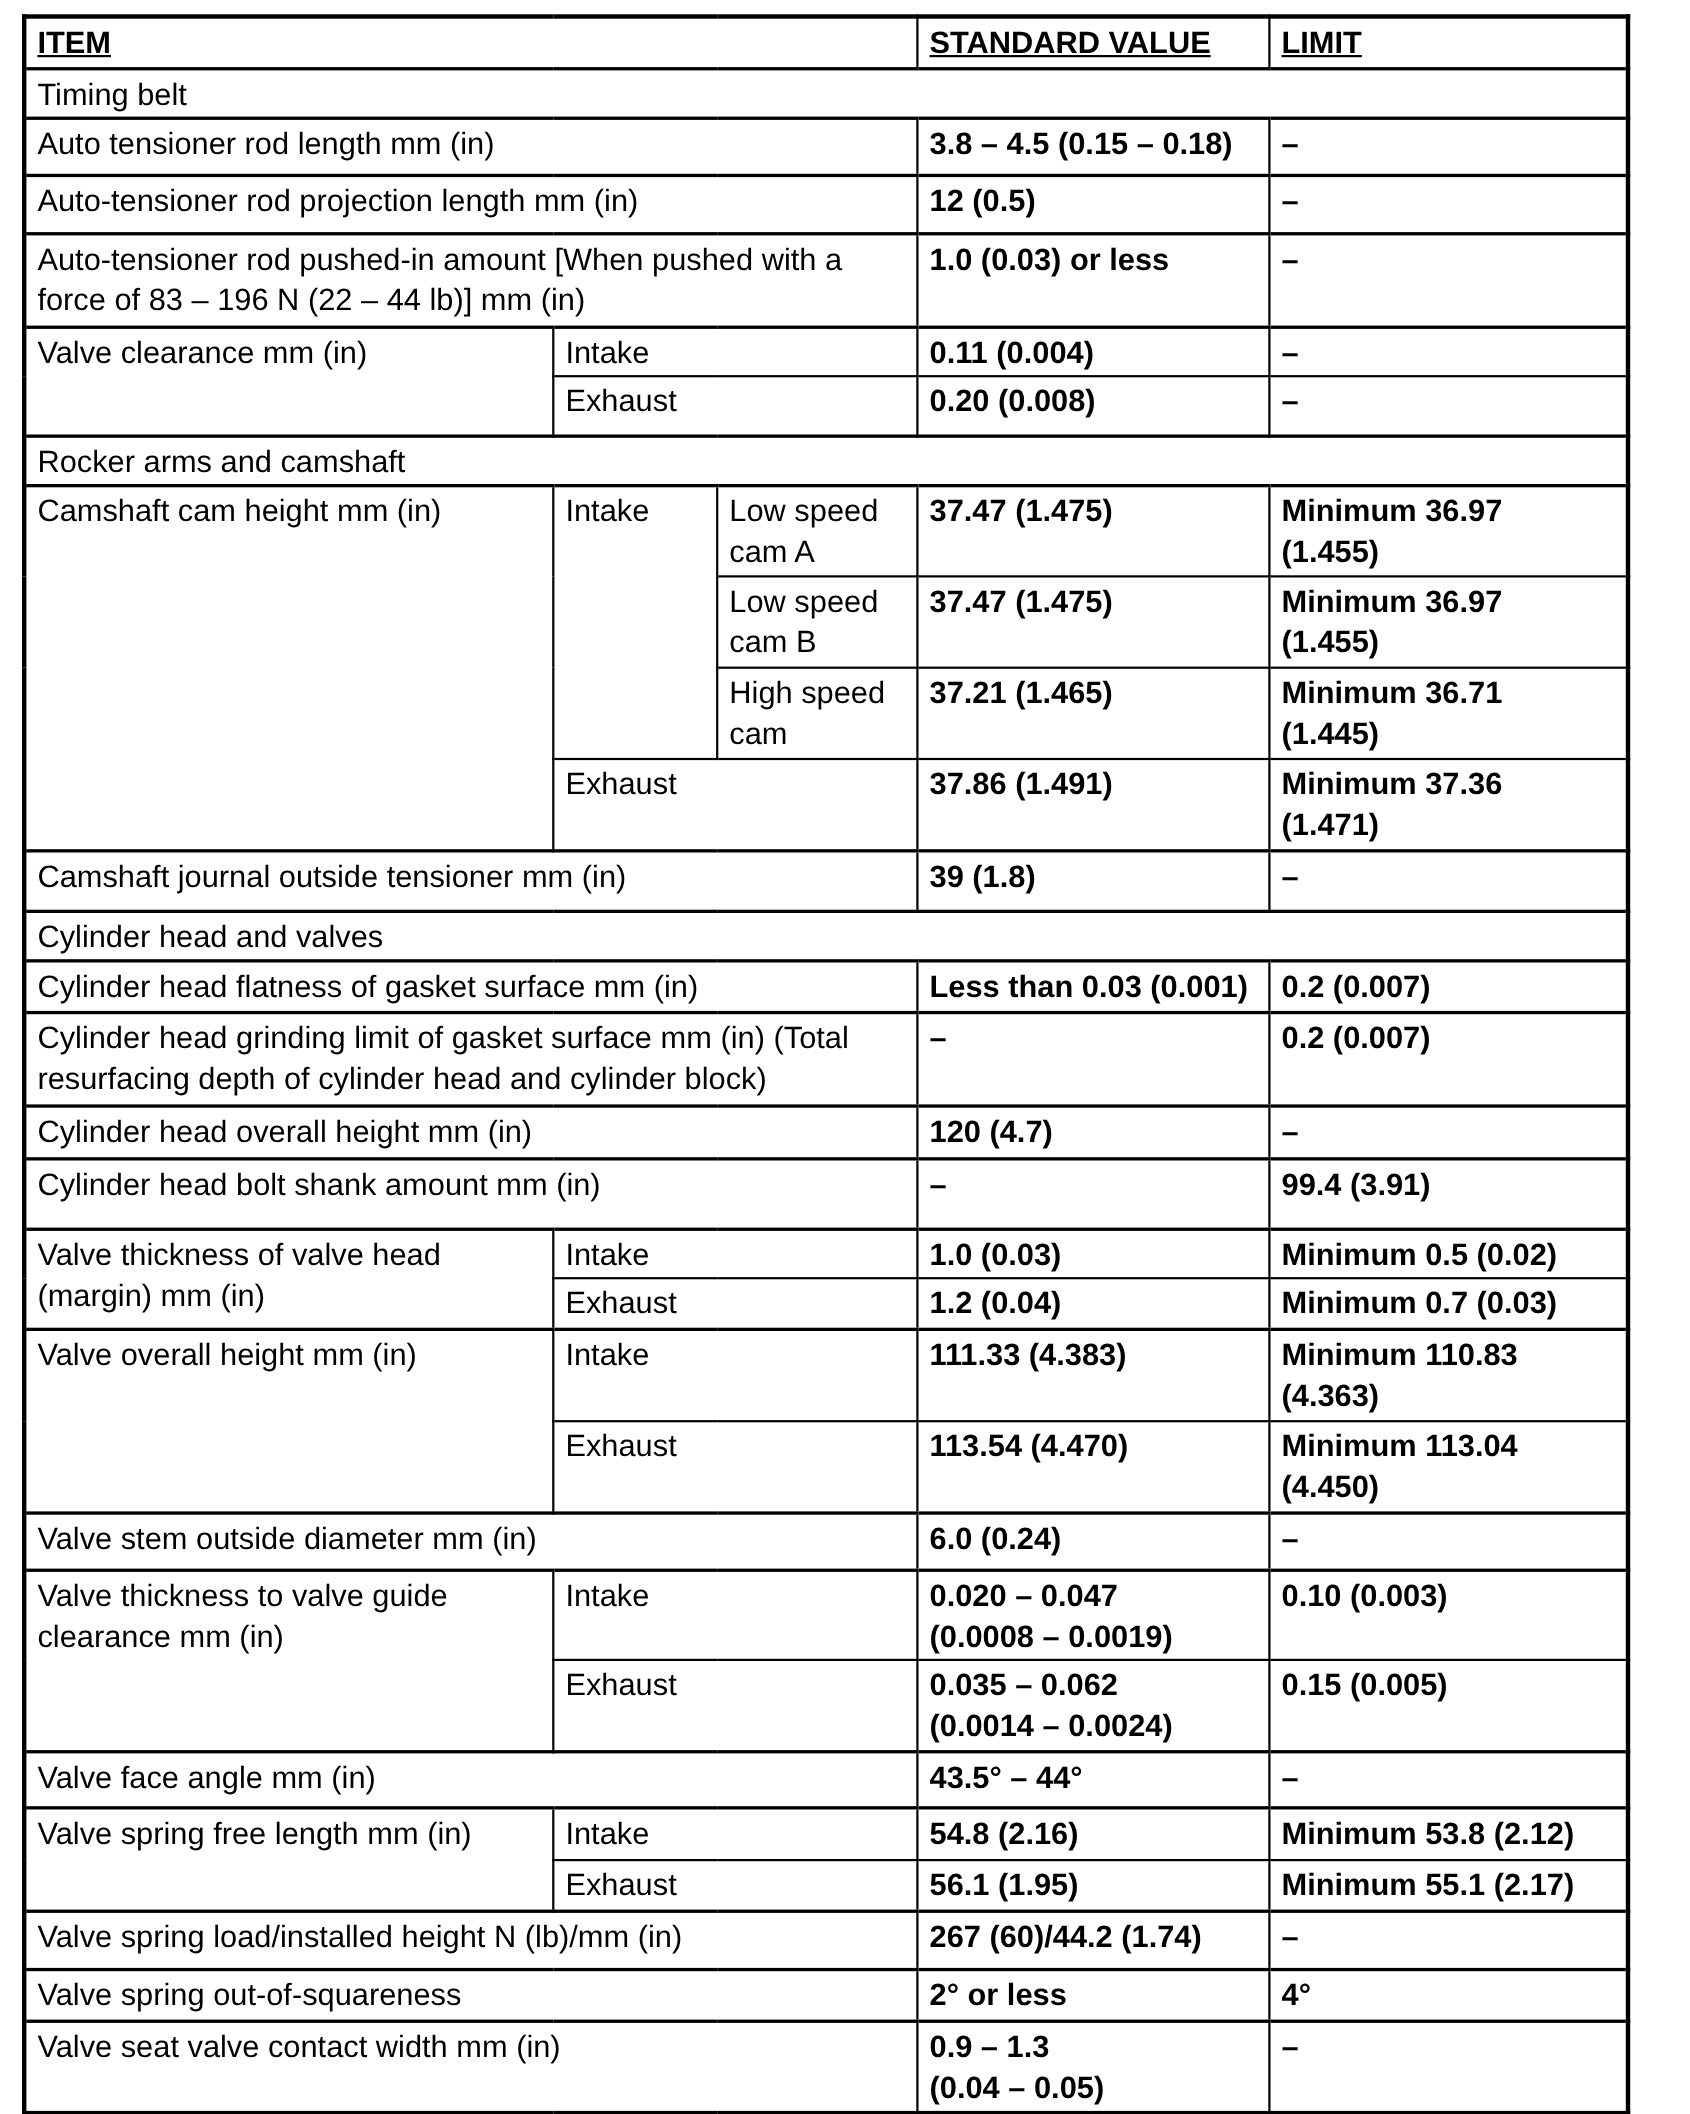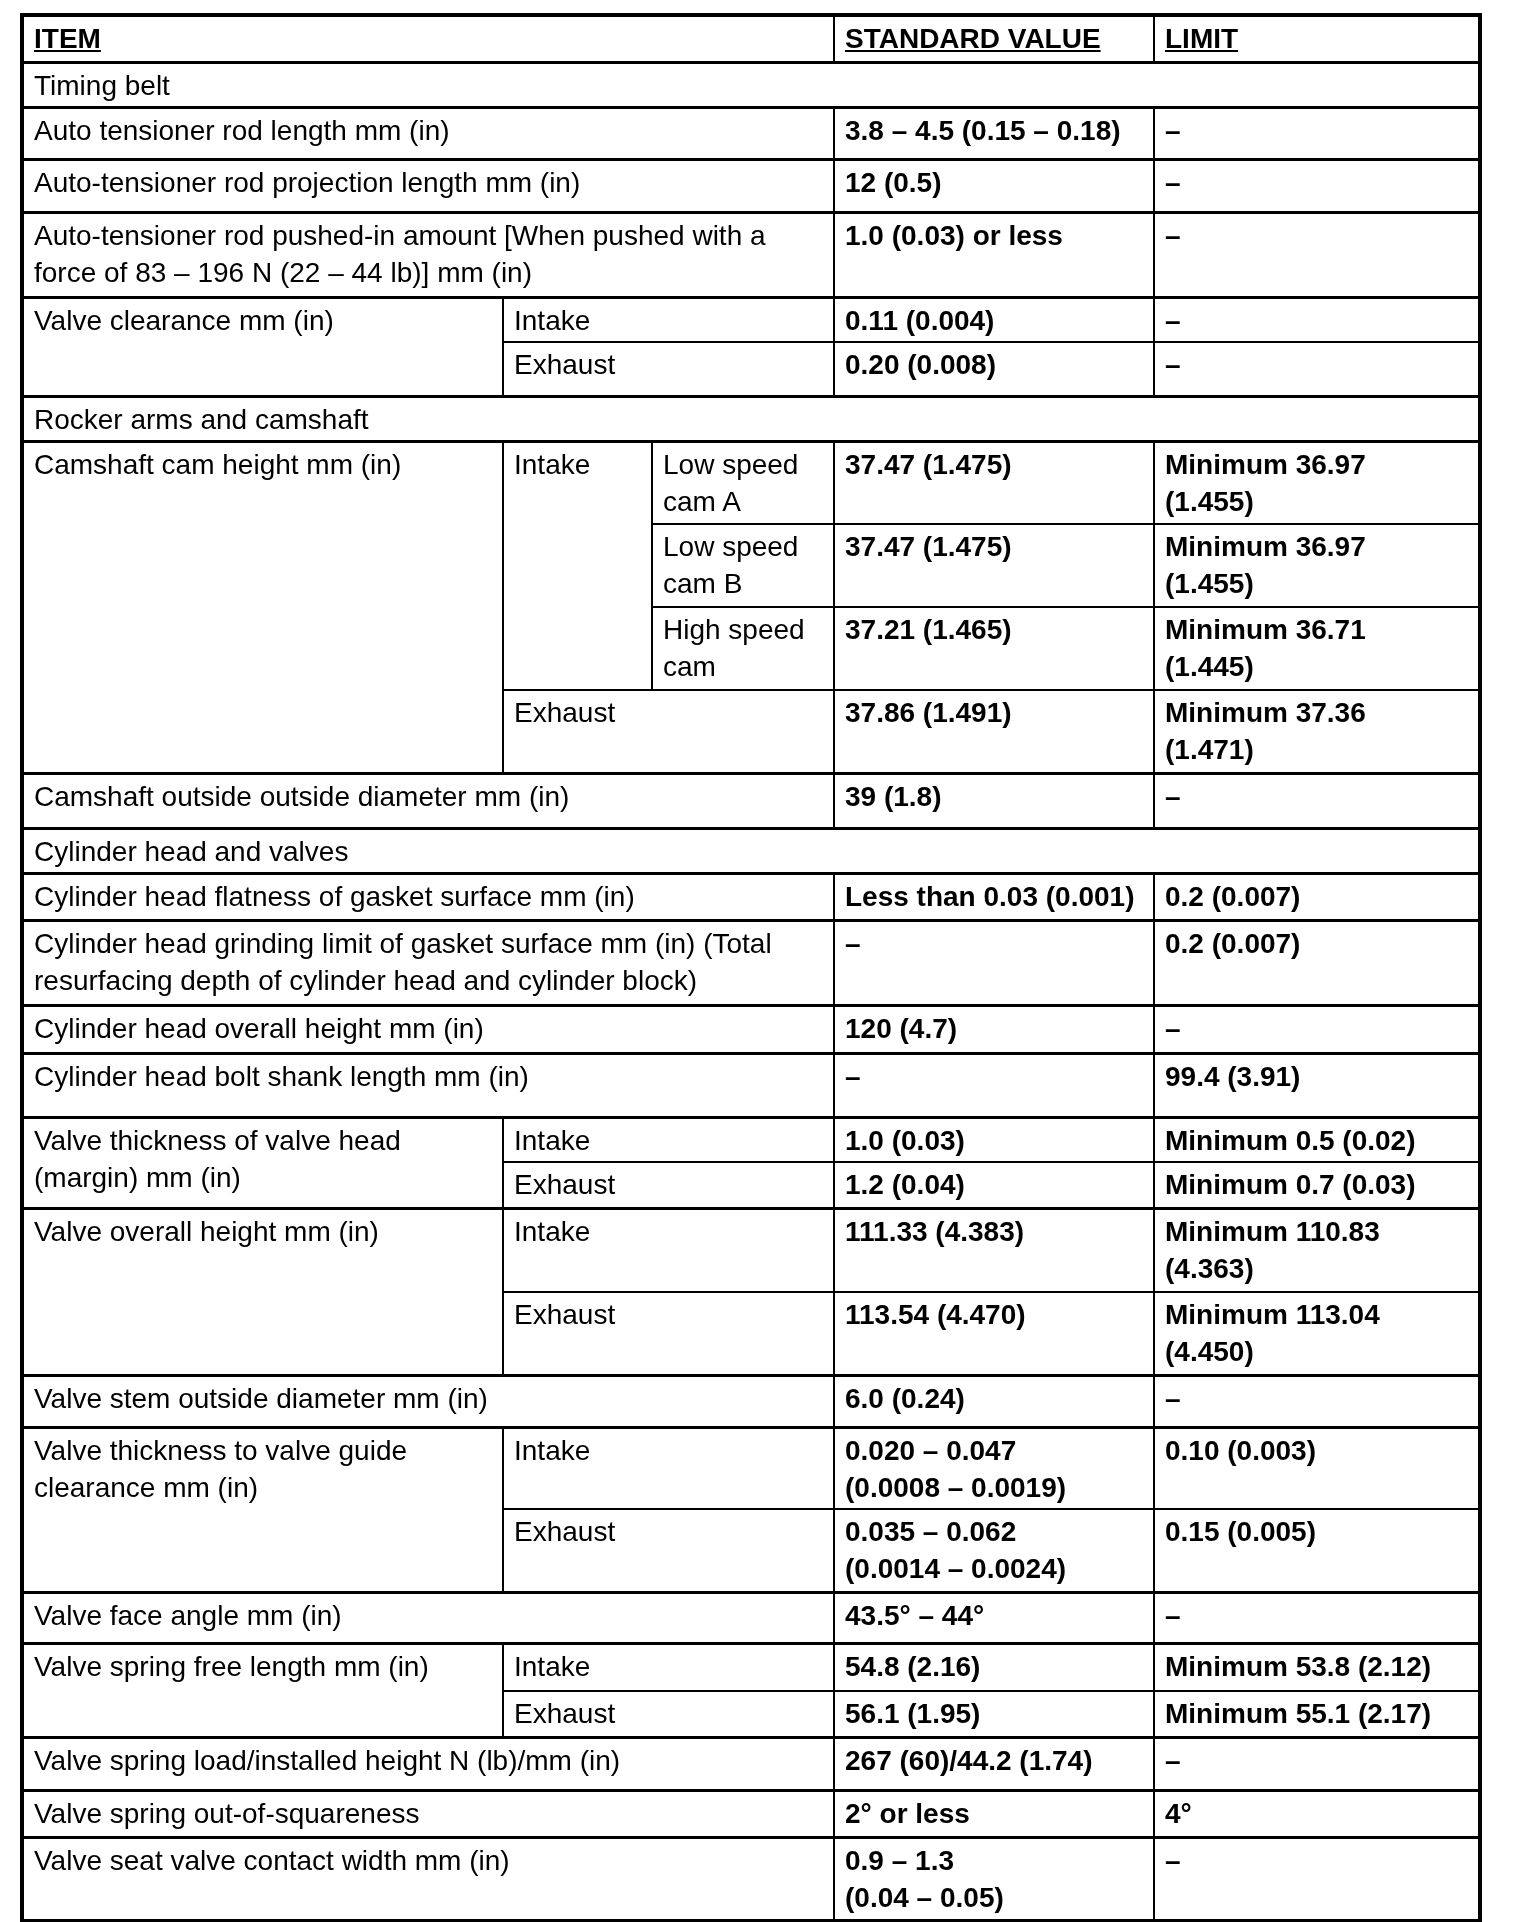--- a/index.html
+++ b/index.html
@@ -110,21 +110,21 @@
         <td class="limit">Minimum 36.71
 (1.445)</td>
       </tr>
       <tr style="height:84px">
         <td colspan="2">Exhaust</td>
         <td class="std">37.86 (1.491)</td>
         <td class="limit">Minimum 37.36
 (1.471)</td>
       </tr>
       <tr class="major" style="height:55px">
-        <td colspan="3">Camshaft outside outside diameter mm (in)</td>
+        <td colspan="3">Camshaft journal outside tensioner mm (in)</td>
         <td class="std">39 (1.8)</td>
         <td class="limit">–</td>
       </tr>
 
       <tr class="section" style="height:41px">
         <td colspan="5">Cylinder head and valves</td>
       </tr>
       <tr class="major" style="height:47px">
         <td colspan="3">Cylinder head flatness of gasket surface mm (in)</td>
         <td class="std">Less than 0.03 (0.001)</td>
@@ -134,21 +134,21 @@
         <td colspan="3">Cylinder head grinding limit of gasket surface mm (in) (Total resurfacing depth of cylinder head and cylinder block)</td>
         <td class="std">–</td>
         <td class="limit">0.2 (0.007)</td>
       </tr>
       <tr class="major" style="height:48px">
         <td colspan="3">Cylinder head overall height mm (in)</td>
         <td class="std">120 (4.7)</td>
         <td class="limit">–</td>
       </tr>
       <tr class="major" style="height:64px">
-        <td colspan="3">Cylinder head bolt shank length mm (in)</td>
+        <td colspan="3">Cylinder head bolt shank amount mm (in)</td>
         <td class="std">–</td>
         <td class="limit">99.4 (3.91)</td>
       </tr>
       <tr class="major" style="height:40px">
         <td rowspan="2">Valve thickness of valve head (margin) mm (in)</td>
         <td colspan="2">Intake</td>
         <td class="std">1.0 (0.03)</td>
         <td class="limit">Minimum 0.5 (0.02)</td>
       </tr>
       <tr style="height:46px">

